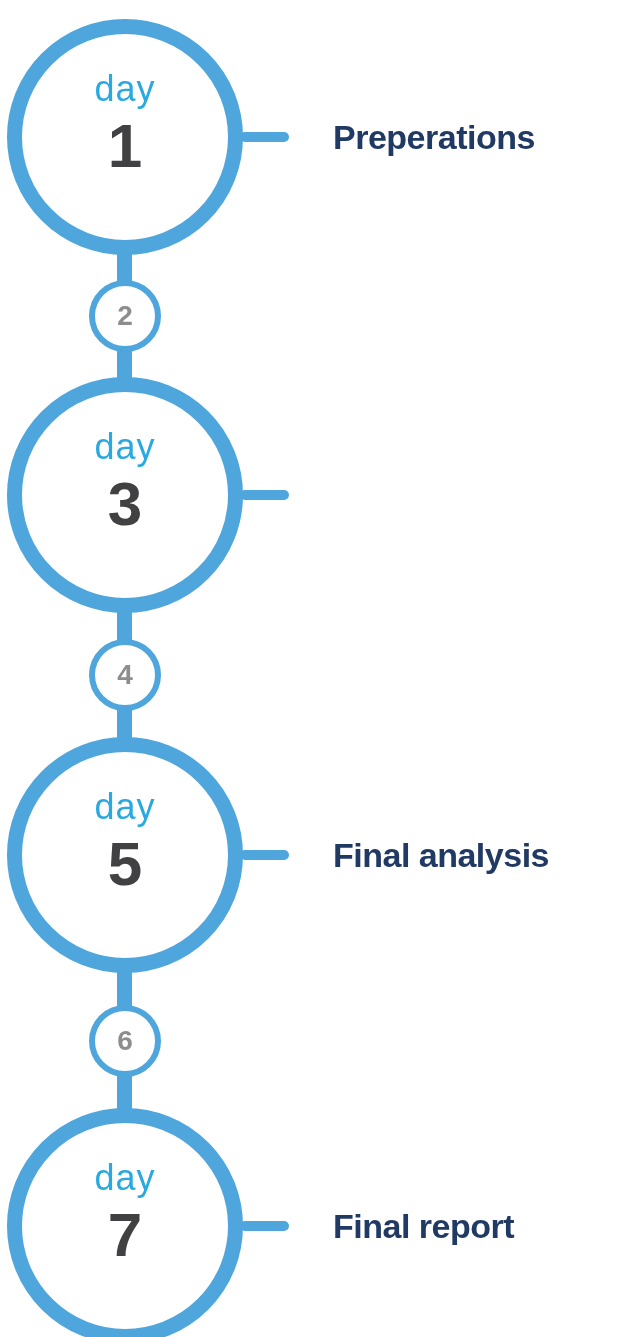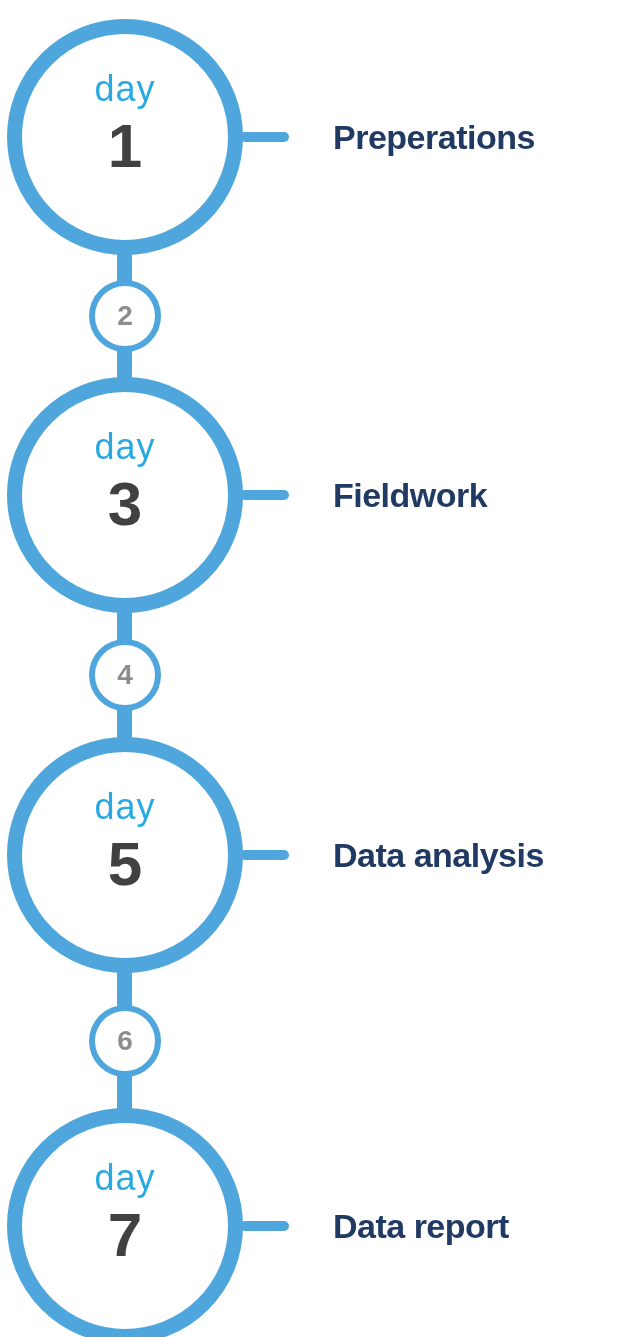--- a/index.html
+++ b/index.html
@@ -145,41 +145,40 @@
     <span class="interval-number">2</span>
   </div>
 
   <div class="day-circle circle-2">
     <div class="inner">
       <span class="day-word">day</span>
       <span class="day-number">3</span>
     </div>
   </div>
   <div class="h-connector hc-2"></div>
-  <div class="stage-label sl-2">Fieldwork</div>
 
   <div class="interval-circle interval-2">
     <span class="interval-number">4</span>
   </div>
 
   <div class="day-circle circle-3">
     <div class="inner">
       <span class="day-word">day</span>
       <span class="day-number">5</span>
     </div>
   </div>
   <div class="h-connector hc-3"></div>
-  <div class="stage-label sl-3">Data analysis</div>
+  <div class="stage-label sl-3">Final analysis</div>
 
   <div class="interval-circle interval-3">
     <span class="interval-number">6</span>
   </div>
 
   <div class="day-circle circle-4">
     <div class="inner">
       <span class="day-word">day</span>
       <span class="day-number">7</span>
     </div>
   </div>
   <div class="h-connector hc-4"></div>
-  <div class="stage-label sl-4">Data report</div>
+  <div class="stage-label sl-4">Final report</div>
 
 </div>
 
 </body></html>

